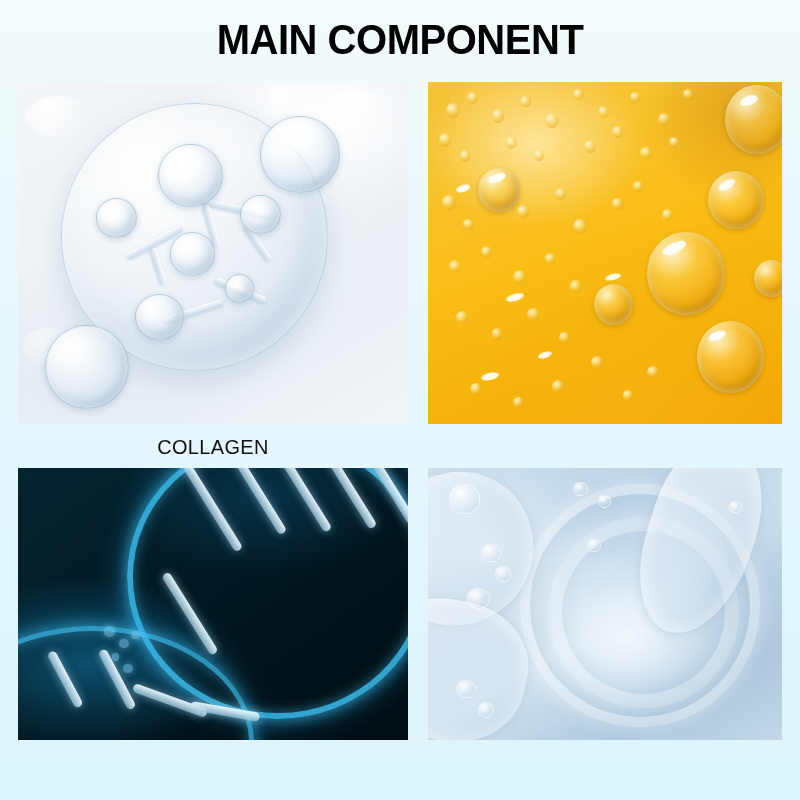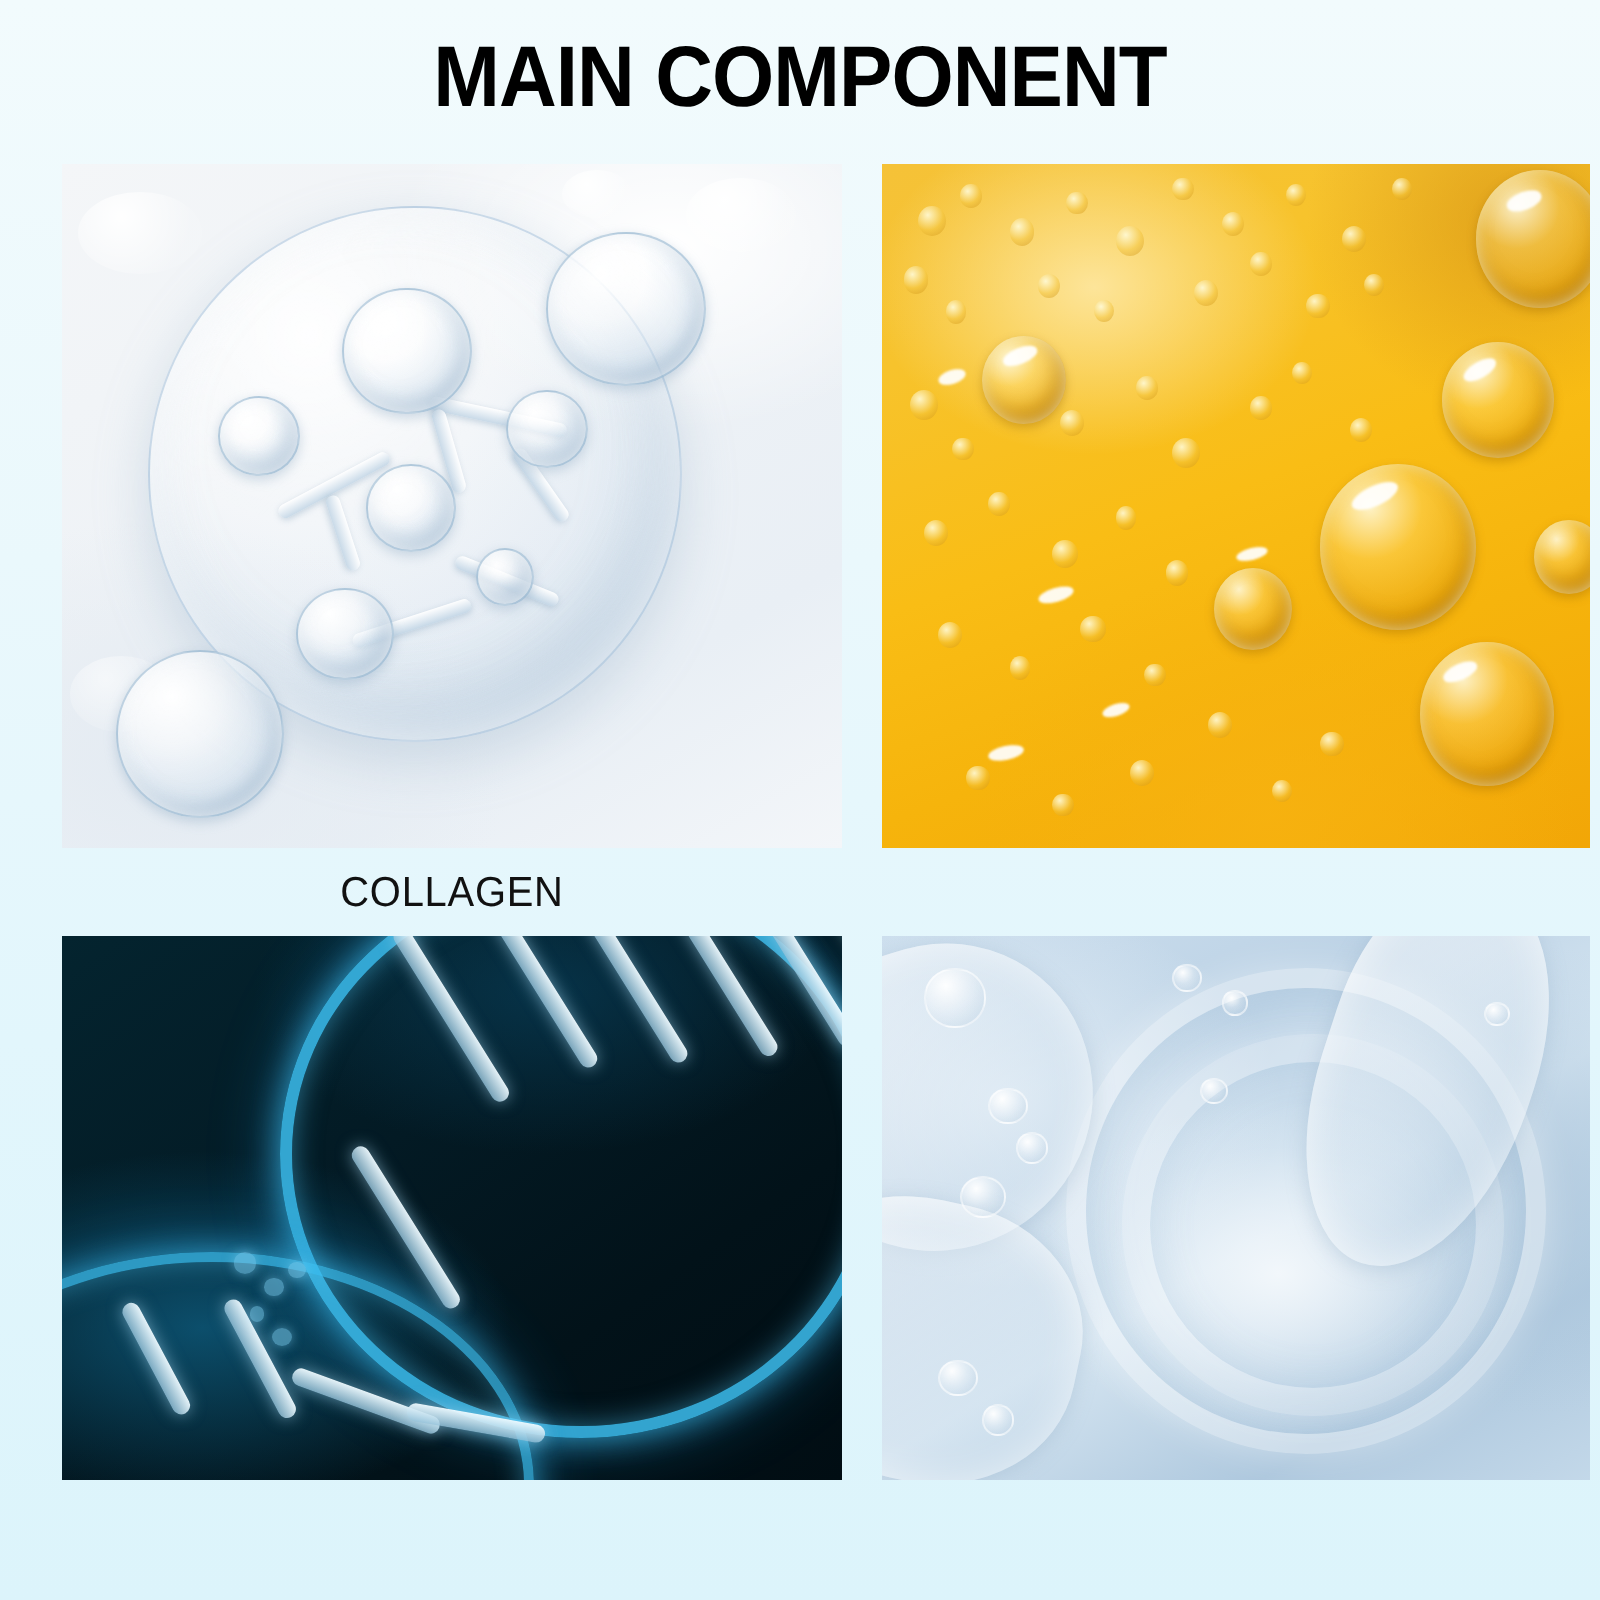--- a/index.html
+++ b/index.html
@@ -32,21 +32,21 @@
     letter-spacing: -0.5px;
     color: #000000;
     transform: scaleX(0.93);
     transform-origin: center top;
   }
 
   
   .grid {
     position: absolute;
     top: 80px;
-    left: 13px;
+    left: 0;
     width: 656px;
     height: 720px;
   }
   .cell { position: absolute; }
   .cell-0 { left: 18px;  top: 2px;   width: 390px; height: 342px; }
   .cell-1 { left: 428px; top: 2px;   width: 354px; height: 342px; }
   .cell-2 { left: 18px;  top: 388px; width: 390px; height: 272px; }
   .cell-3 { left: 428px; top: 388px; width: 354px; height: 272px; }
 
   .photo {

